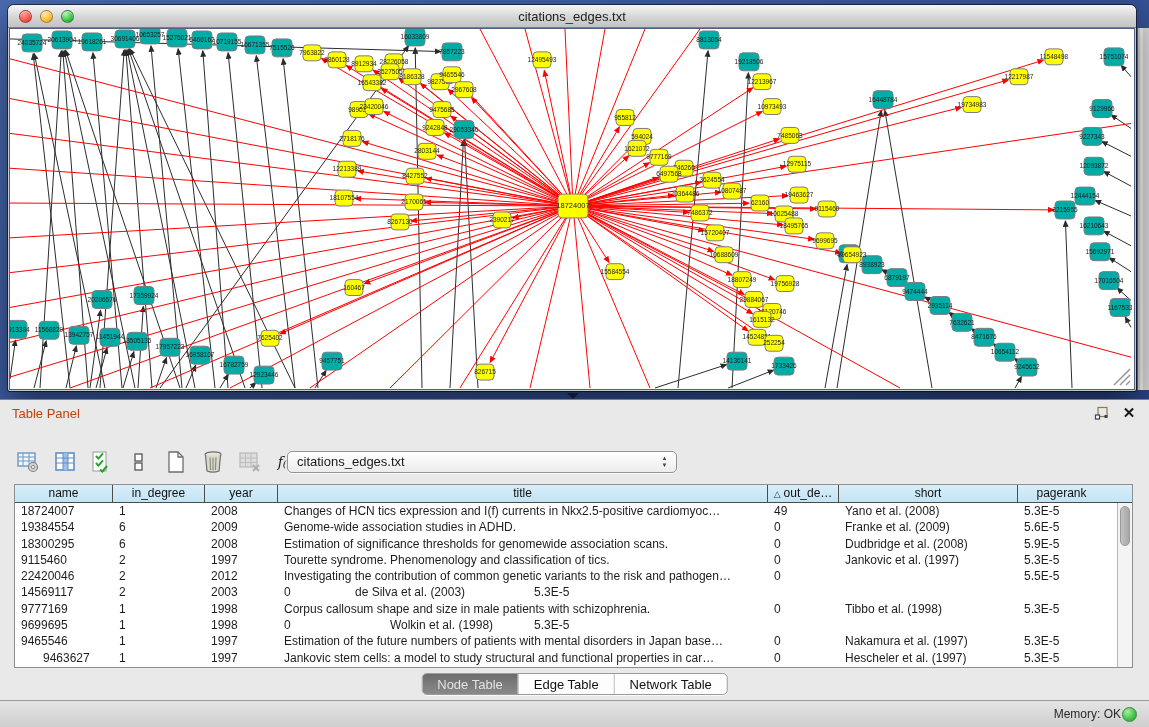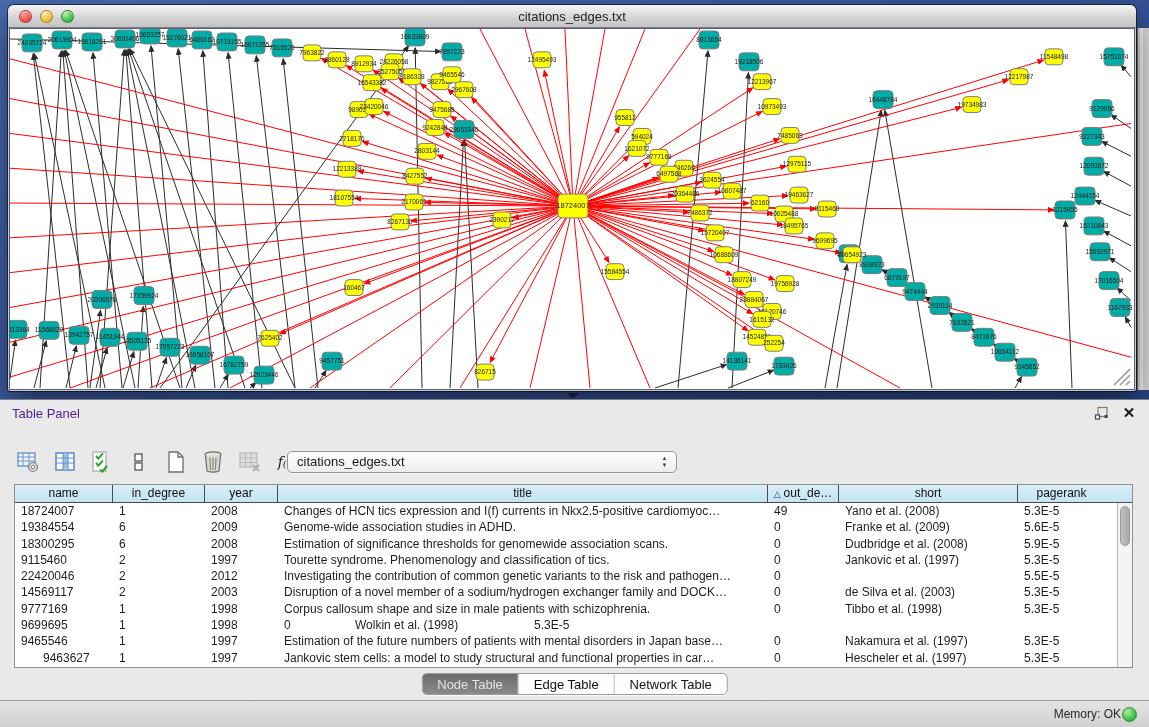--- a/index.html
+++ b/index.html
@@ -33,21 +33,21 @@
   #right-strip .inner { position:absolute; left:2px; top:0; bottom:0; width:3px; background:#f2f2f2; }
 
   
   #splitter-grip { position:absolute; left:567px; top:393px; width:0; height:0; z-index:2;
     border-left:6px solid transparent; border-right:6px solid transparent; border-top:6px solid #16294d; }
 
   
   #table-panel { position:absolute; left:0; top:399px; width:1149px; height:301px;
     background:#e9e9e9; border-top:1px solid #77808f; z-index:4; }
   .panel-header { position:absolute; left:0; top:0; right:0; height:27px; }
-  .panel-title { position:absolute; left:12px; top:0; line-height:27px; font-size:13px; color:#4c1d95; }
+  .panel-title { position:absolute; left:12px; top:0; line-height:27px; font-size:13px; color:#c2410c; }
   .panel-btns { position:absolute; right:12px; top:5px; display:flex; gap:12px; align-items:center; }
   .panel-btn { width:16px; height:16px; display:flex; align-items:center; justify-content:center; cursor:default; }
   .close-x { font-size:15px; font-weight:bold; color:#1a1a1a; line-height:16px; }
 
   .toolbar { position:absolute; left:14px; top:46px; height:32px; display:flex; align-items:center; gap:9px; }
   .tool-btn { width:28px; height:28px; display:flex; align-items:center; justify-content:center; }
   .fx { font-family:"DejaVu Serif", serif; font-style:italic; font-size:14px; color:#1a1a1a; }
   .fx small { font-size:10px; }
   .combo { position:absolute; left:287px; top:51px; width:390px; height:22px;
     background:linear-gradient(#ffffff,#ececec); border:1px solid #949494; border-radius:5px;
@@ -847,40 +847,39 @@
           <div class="td" style="width: 73px;">2012</div>
           <div class="td" style="width: 490px;">Investigating the contribution of common genetic variants to the risk and pathogen…</div>
           <div class="td" style="width: 71px;">0</div>
           <div class="td" style="width: 179px; margin-top: 40px;">Stergiakouli et al. (2012)</div>
           <div class="td" style="width: 87px;">5.5E-5</div>
         </div>
         <div class="tr">
           <div class="td" style="width: 98px;">14569117</div>
           <div class="td" style="width: 92px;">2</div>
           <div class="td" style="width: 73px;">2003</div>
-          <div class="td" style="width: 490px;">Disruption of a novel member of a sodium/hydrogen exchanger family and DOCK…</div>
           <div class="td" style="width: 71px;">0</div>
           <div class="td" style="width: 179px;">de Silva et al. (2003)</div>
           <div class="td" style="width: 87px;">5.3E-5</div>
         </div>
         <div class="tr">
           <div class="td" style="width: 98px;">9777169</div>
           <div class="td" style="width: 92px;">1</div>
           <div class="td" style="width: 73px;">1998</div>
           <div class="td" style="width: 490px;">Corpus callosum shape and size in male patients with schizophrenia.</div>
           <div class="td" style="width: 71px;">0</div>
           <div class="td" style="width: 179px;">Tibbo et al. (1998)</div>
           <div class="td" style="width: 87px;">5.3E-5</div>
         </div>
         <div class="tr">
           <div class="td" style="width: 98px;">9699695</div>
           <div class="td" style="width: 92px;">1</div>
           <div class="td" style="width: 73px;">1998</div>
           <div class="td" style="width: 71px;">0</div>
-          <div class="td" style="width: 179px;">Wolkin et al. (1998)</div>
+          <div class="td" style="width: 179px; text-align: center;">Wolkin et al. (1998)</div>
           <div class="td" style="width: 87px;">5.3E-5</div>
         </div>
         <div class="tr">
           <div class="td" style="width: 98px;">9465546</div>
           <div class="td" style="width: 92px;">1</div>
           <div class="td" style="width: 73px;">1997</div>
           <div class="td" style="width: 490px;">Estimation of the future numbers of patients with mental disorders in Japan base…</div>
           <div class="td" style="width: 71px;">0</div>
           <div class="td" style="width: 179px;">Nakamura et al. (1997)</div>
           <div class="td" style="width: 87px;">5.3E-5</div>

